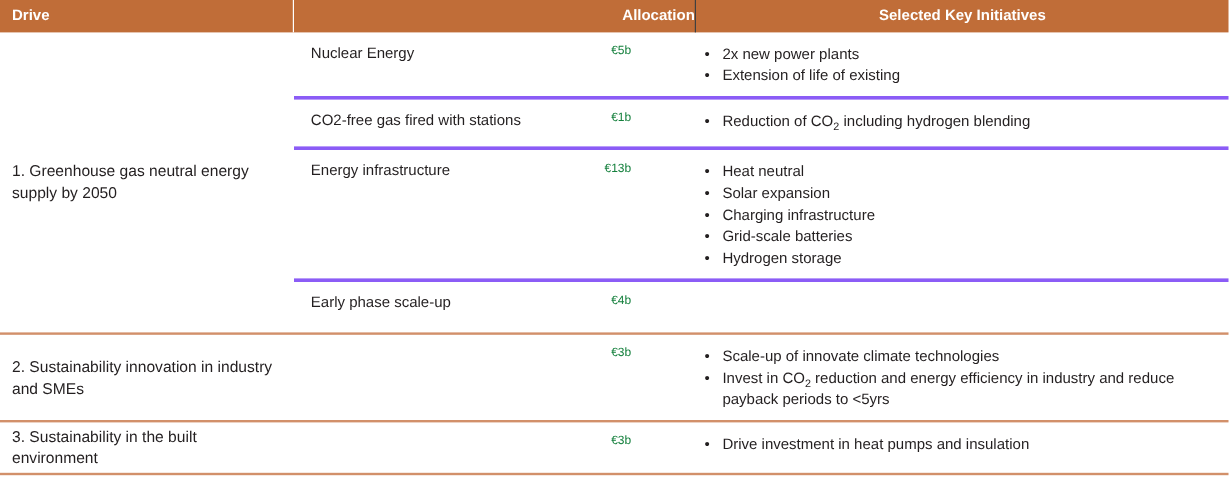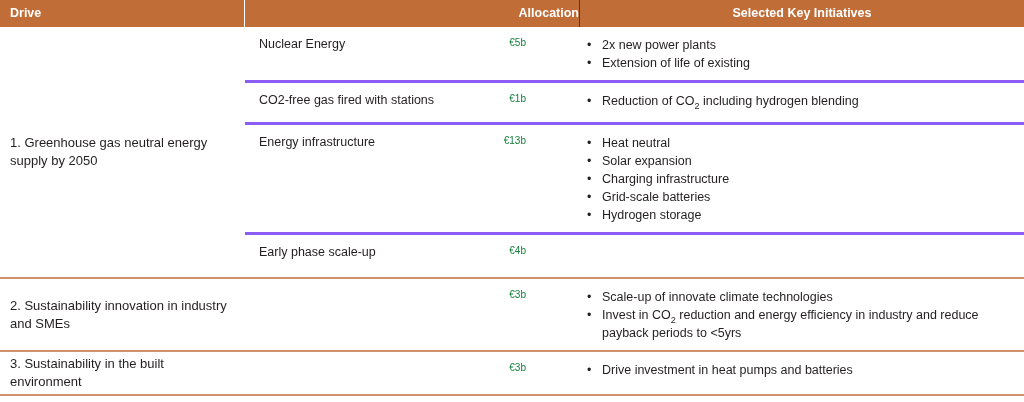--- a/index.html
+++ b/index.html
@@ -207,21 +207,21 @@
           </div>
         </div>
       </div>
       <div class="grp">
         <div class="grp-drive">3. Sustainability in the built environment</div>
         <div class="grp-rows">
           <div class="subrow">
             <div class="sub-label"><span></span><span class="sub-alloc">€3b</span></div>
             <div class="sub-init">
               <ul class="bullets">
-                <li>Drive investment in heat pumps and batteries</li>
+                <li>Drive investment in heat pumps and insulation</li>
               </ul>
             </div>
           </div>
         </div>
       </div>
     </div>
 
 </div>
 
 </body></html>

